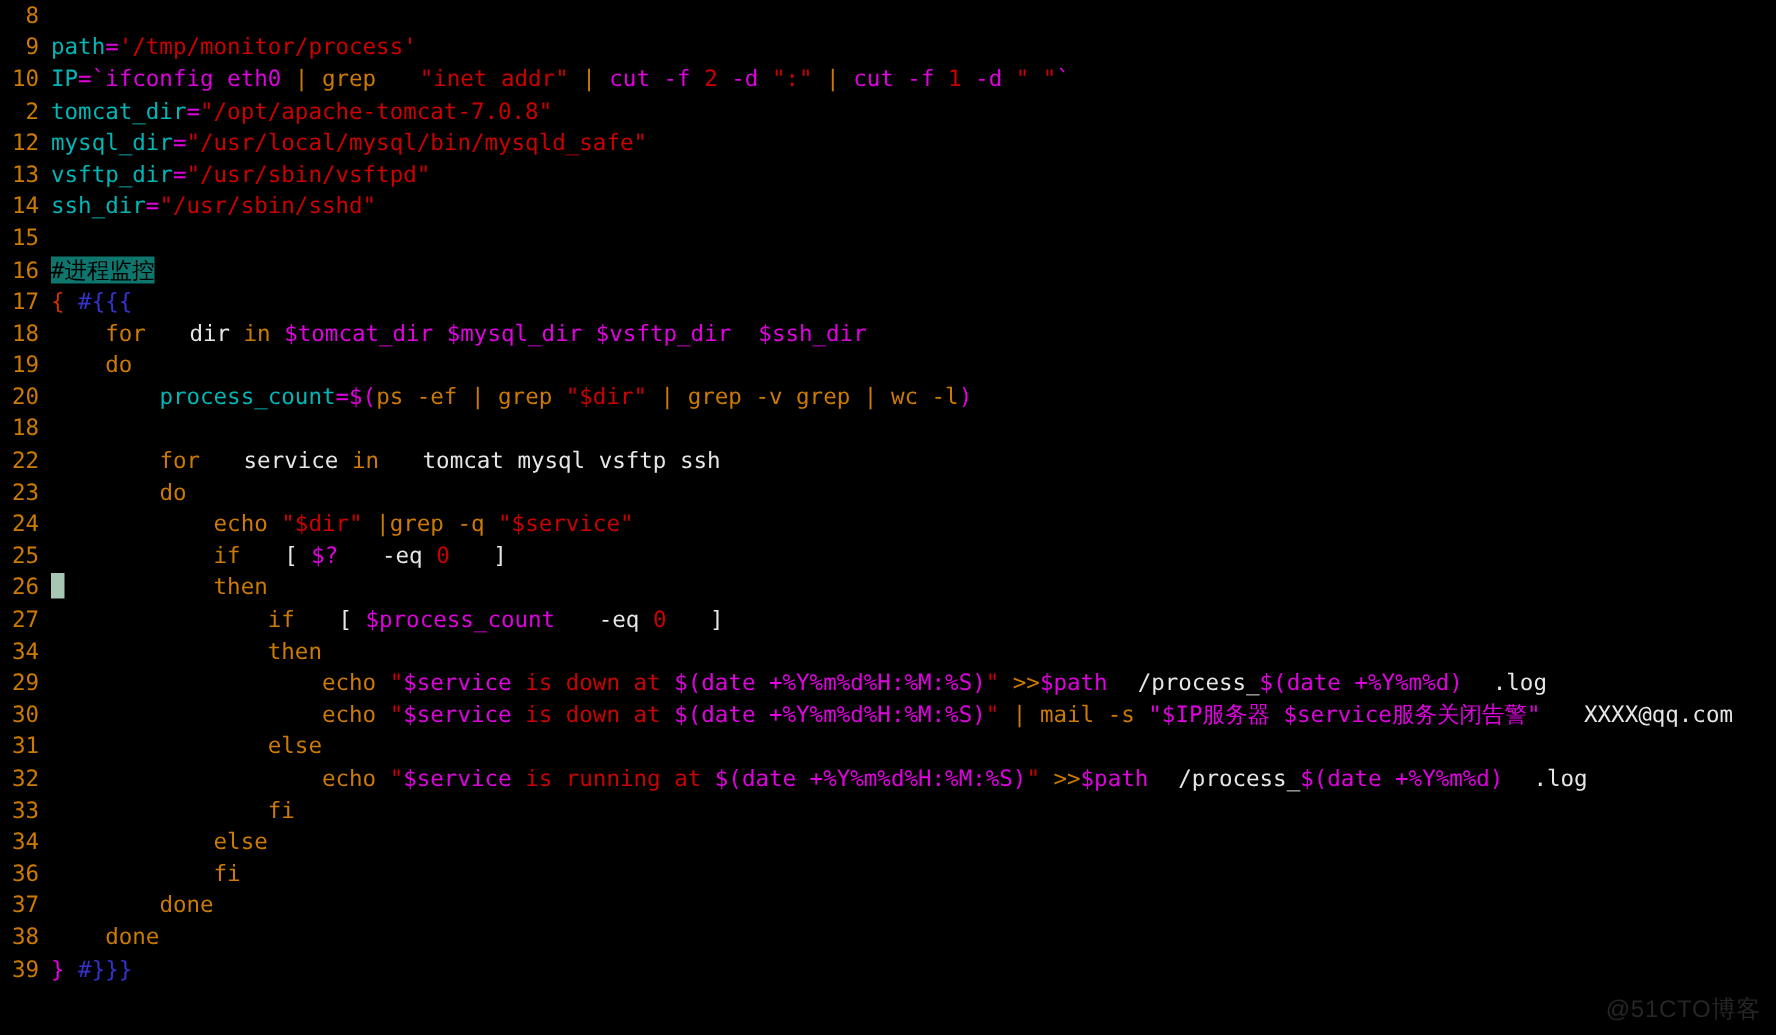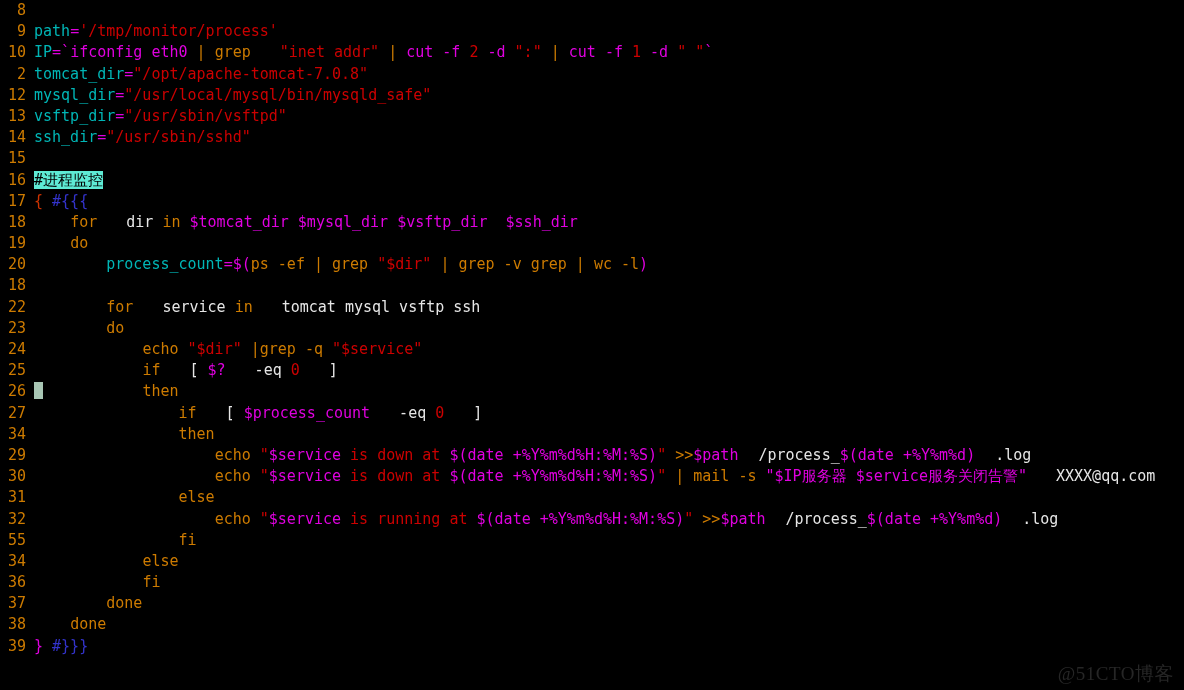--- a/index.html
+++ b/index.html
@@ -46,40 +46,40 @@
   .c-plain    { color: #e6e6e6; margin-left: 20px; }            
   .c-dollar   { color: #e000e0; }            
   .c-num      { color: #cc0000; }            
   .c-pipecmd  { color: #e000e0; }            
   .c-fold     { color: #3333cc; }            
   .c-brace    { color: #e000e0; }            
   .c-braceo   { color: #cc3300; }
   .c-redir    { color: #cd7b00; }            
 
   .comment-hl {
-    background: #5eead4;
+    background: #0f766e;
     color: #000000;
   }
 
   .cursor {
     display: inline-block;
     width: 9px;
     height: 17px;
     background: #a8c6b4;
     vertical-align: -3px;
     margin-right: -9px;
   }
 
   #watermark {
     position: absolute;
     right: 10px;
     bottom: 6px;
     color: #262626;
-    font-size: 19px;
-    font-family: Liberation Serif, serif;
+    font-size: 16px;
+    font-family: Liberation Sans, sans-serif;
     letter-spacing: 0.5px;
   }
 </style>
 </head>
 <body>
 
 <div id="editor">
 
   <div class="line"><span class="lnum">8</span><span class="code"></span></div>
 
@@ -124,21 +124,21 @@
   <div class="line"><span class="lnum">34</span><span class="code"><span>                </span><span class="c-kw">then</span></span></div>
 
   <div class="line"><span class="lnum">29</span><span class="code"><span>                    </span><span class="c-cmd">echo</span><span> </span><span class="c-str">"</span><span class="c-dollar">$service</span><span class="c-str"> is down at </span><span class="c-dollar">$(date +%Y%m%d%H:%M:%S)</span><span class="c-str">"</span><span> </span><span class="c-redir">&gt;&gt;</span><span class="c-dollar">$path</span><span class="c-plain">/process_</span><span class="c-dollar">$(date +%Y%m%d)</span><span class="c-plain">.log</span></span></div>
 
   <div class="line"><span class="lnum">30</span><span class="code"><span>                    </span><span class="c-cmd">echo</span><span> </span><span class="c-str">"</span><span class="c-dollar">$service</span><span class="c-str"> is down at </span><span class="c-dollar">$(date +%Y%m%d%H:%M:%S)</span><span class="c-str">"</span><span class="c-cmd"> | </span><span class="c-cmd">mail -s</span><span> </span><span class="c-dollar">"</span><span class="c-dollar">$IP</span><span class="c-dollar">服务器 </span><span class="c-dollar">$service</span><span class="c-dollar">服务关闭告警</span><span class="c-dollar">"</span><span> </span><span class="c-plain">XXXX@qq.com</span></span></div>
 
   <div class="line"><span class="lnum">31</span><span class="code"><span>                </span><span class="c-kw">else</span></span></div>
 
   <div class="line"><span class="lnum">32</span><span class="code"><span>                    </span><span class="c-cmd">echo</span><span> </span><span class="c-str">"</span><span class="c-dollar">$service</span><span class="c-str"> is running at </span><span class="c-dollar">$(date +%Y%m%d%H:%M:%S)</span><span class="c-str">"</span><span> </span><span class="c-redir">&gt;&gt;</span><span class="c-dollar">$path</span><span class="c-plain">/process_</span><span class="c-dollar">$(date +%Y%m%d)</span><span class="c-plain">.log</span></span></div>
 
-  <div class="line"><span class="lnum">55</span><span class="code"><span>                </span><span class="c-kw">fi</span></span></div>
+  <div class="line"><span class="lnum">33</span><span class="code"><span>                </span><span class="c-kw">fi</span></span></div>
 
   <div class="line"><span class="lnum">34</span><span class="code"><span>            </span><span class="c-kw">else</span></span></div>
 
 
   <div class="line"><span class="lnum">36</span><span class="code"><span>            </span><span class="c-kw">fi</span></span></div>
 
   <div class="line"><span class="lnum">37</span><span class="code"><span>        </span><span class="c-kw">done</span></span></div>
 
   <div class="line"><span class="lnum">38</span><span class="code"><span>    </span><span class="c-kw">done</span></span></div>
 

